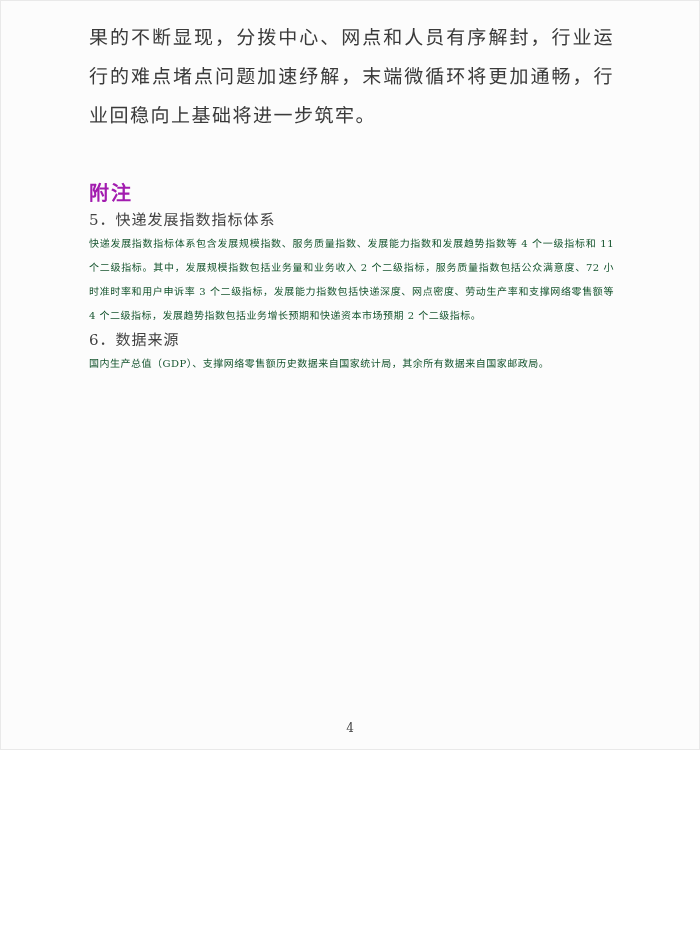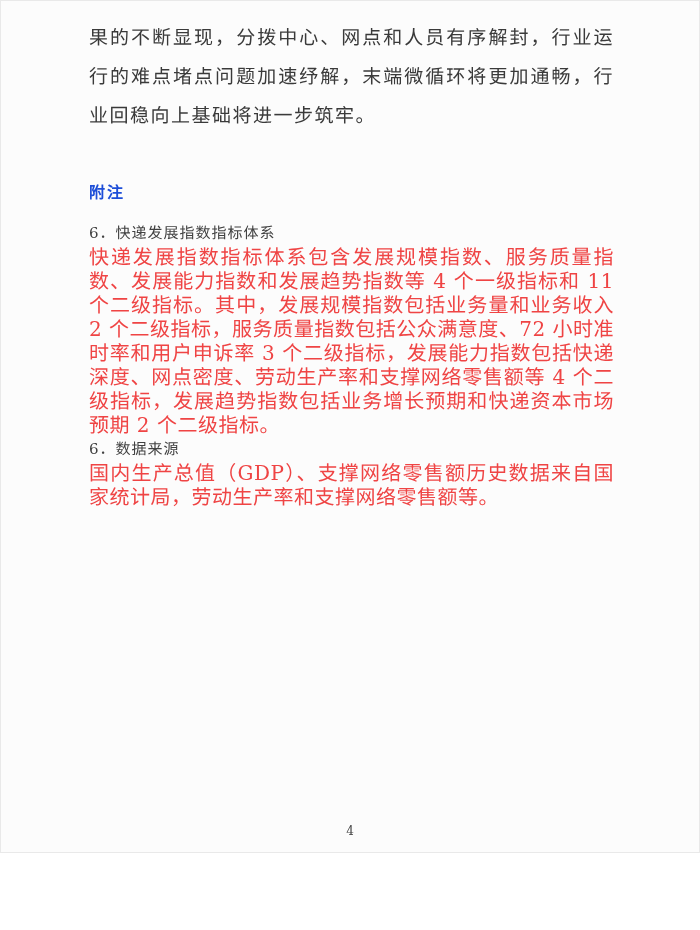--- a/index.html
+++ b/index.html
@@ -3,63 +3,63 @@
 <meta charset="utf-8">
 <style>
   html, body {
     margin: 0;
     padding: 0;
     background: #ffffff;
   }
   .page {
     position: relative;
     width: 700px;
-    height: 853px;
+    height: 750px;
     box-sizing: border-box;
     background: #fcfcfc;
     border: 1px solid #e9e9e9;
     padding: 0 85px 0 88px;
     font-family: "DejaVu Serif", "Liberation Serif", serif;
     color: #3f3f3f;
     overflow: hidden;
   }
   .lead-paragraph {
     margin: 0;
     padding-top: 17px;
     font-size: 19px;
     line-height: 39px;
     letter-spacing: 1.5px;
     text-align: justify;
     text-justify: inter-ideograph;
     color: #3a3a3a;
   }
   .notes-heading {
-    margin: 46px 0 16px 0;
-    font-size: 16px;
+    margin: 46px 0 3px 0;
+    font-size: 20px;
     line-height: 24px;
     font-weight: bold;
     letter-spacing: 2px;
-    color: #1d4ed8;
+    color: #a21caf;
   }
   .note-item {
     margin: 0;
   }
   .note-title {
     font-size: 15px;
     line-height: 24px;
     letter-spacing: 1px;
     color: #414141;
   }
   .note-body {
-    font-size: 20px;
+    font-size: 10px;
     line-height: 24px;
     letter-spacing: 0.5px;
     text-align: justify;
     text-justify: inter-ideograph;
-    color: #ef4444;
+    color: #14532d;
   }
   .page-number {
     position: absolute;
     left: 0;
     bottom: 14px;
     width: 100%;
     text-align: center;
     font-size: 12px;
     color: #444444;
     letter-spacing: 0;
@@ -68,25 +68,25 @@
 </head>
 <body>
 
 <div class="page">
 
   <p class="lead-paragraph">果的不断显现，分拨中心、网点和人员有序解封，行业运行的难点堵点问题加速纾解，末端微循环将更加通畅，行业回稳向上基础将进一步筑牢。</p>
 
   <h3 class="notes-heading">附注</h3>
 
   <div class="note-item">
-    <div class="note-title">6．快递发展指数指标体系</div>
+    <div class="note-title">5．快递发展指数指标体系</div>
     <div class="note-body">快递发展指数指标体系包含发展规模指数、服务质量指数、发展能力指数和发展趋势指数等 4 个一级指标和 11 个二级指标。其中，发展规模指数包括业务量和业务收入 2 个二级指标，服务质量指数包括公众满意度、72 小时准时率和用户申诉率 3 个二级指标，发展能力指数包括快递深度、网点密度、劳动生产率和支撑网络零售额等 4 个二级指标，发展趋势指数包括业务增长预期和快递资本市场预期 2 个二级指标。</div>
   </div>
 
 
   <div class="note-item">
     <div class="note-title">6．数据来源</div>
-    <div class="note-body">国内生产总值（GDP）、支撑网络零售额历史数据来自国家统计局，劳动生产率和支撑网络零售额等。</div>
+    <div class="note-body">国内生产总值（GDP）、支撑网络零售额历史数据来自国家统计局，其余所有数据来自国家邮政局。</div>
   </div>
 
   <div class="page-number">4</div>
 
 </div>
 
 </body></html>

